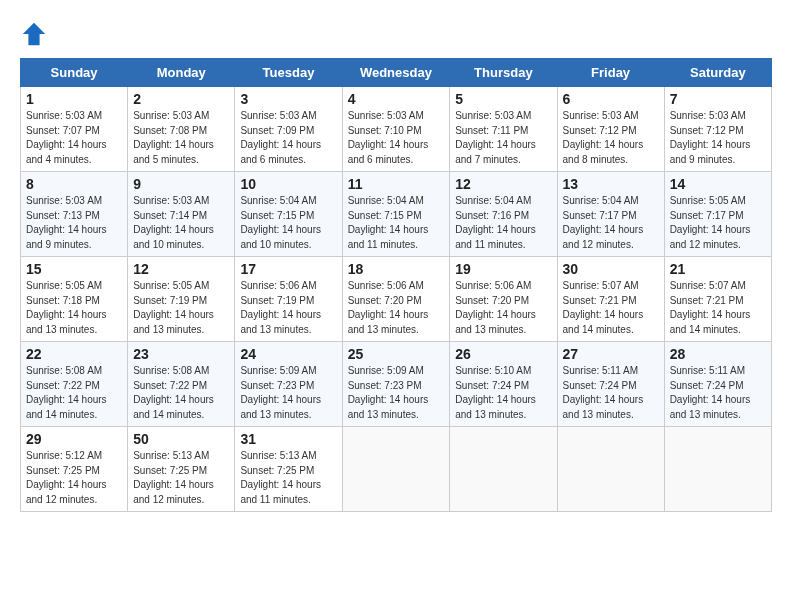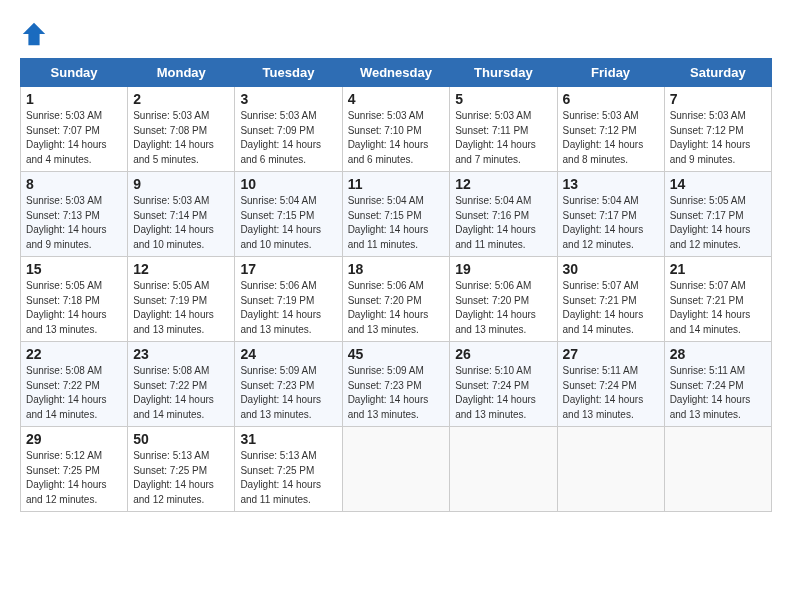--- a/index.html
+++ b/index.html
@@ -215,21 +215,21 @@
         </td>
         <td>
           <span class="day-number">23</span>
           <div class="day-info">Sunrise: 5:08 AM<br>Sunset: 7:22 PM<br>Daylight: 14 hours<br>and 14 minutes.</div>
         </td>
         <td>
           <span class="day-number">24</span>
           <div class="day-info">Sunrise: 5:09 AM<br>Sunset: 7:23 PM<br>Daylight: 14 hours<br>and 13 minutes.</div>
         </td>
         <td>
-          <span class="day-number">45</span>
+          <span class="day-number">25</span>
           <div class="day-info">Sunrise: 5:09 AM<br>Sunset: 7:23 PM<br>Daylight: 14 hours<br>and 13 minutes.</div>
         </td>
         <td>
           <span class="day-number">26</span>
           <div class="day-info">Sunrise: 5:10 AM<br>Sunset: 7:24 PM<br>Daylight: 14 hours<br>and 13 minutes.</div>
         </td>
         <td>
           <span class="day-number">27</span>
           <div class="day-info">Sunrise: 5:11 AM<br>Sunset: 7:24 PM<br>Daylight: 14 hours<br>and 13 minutes.</div>
         </td>

